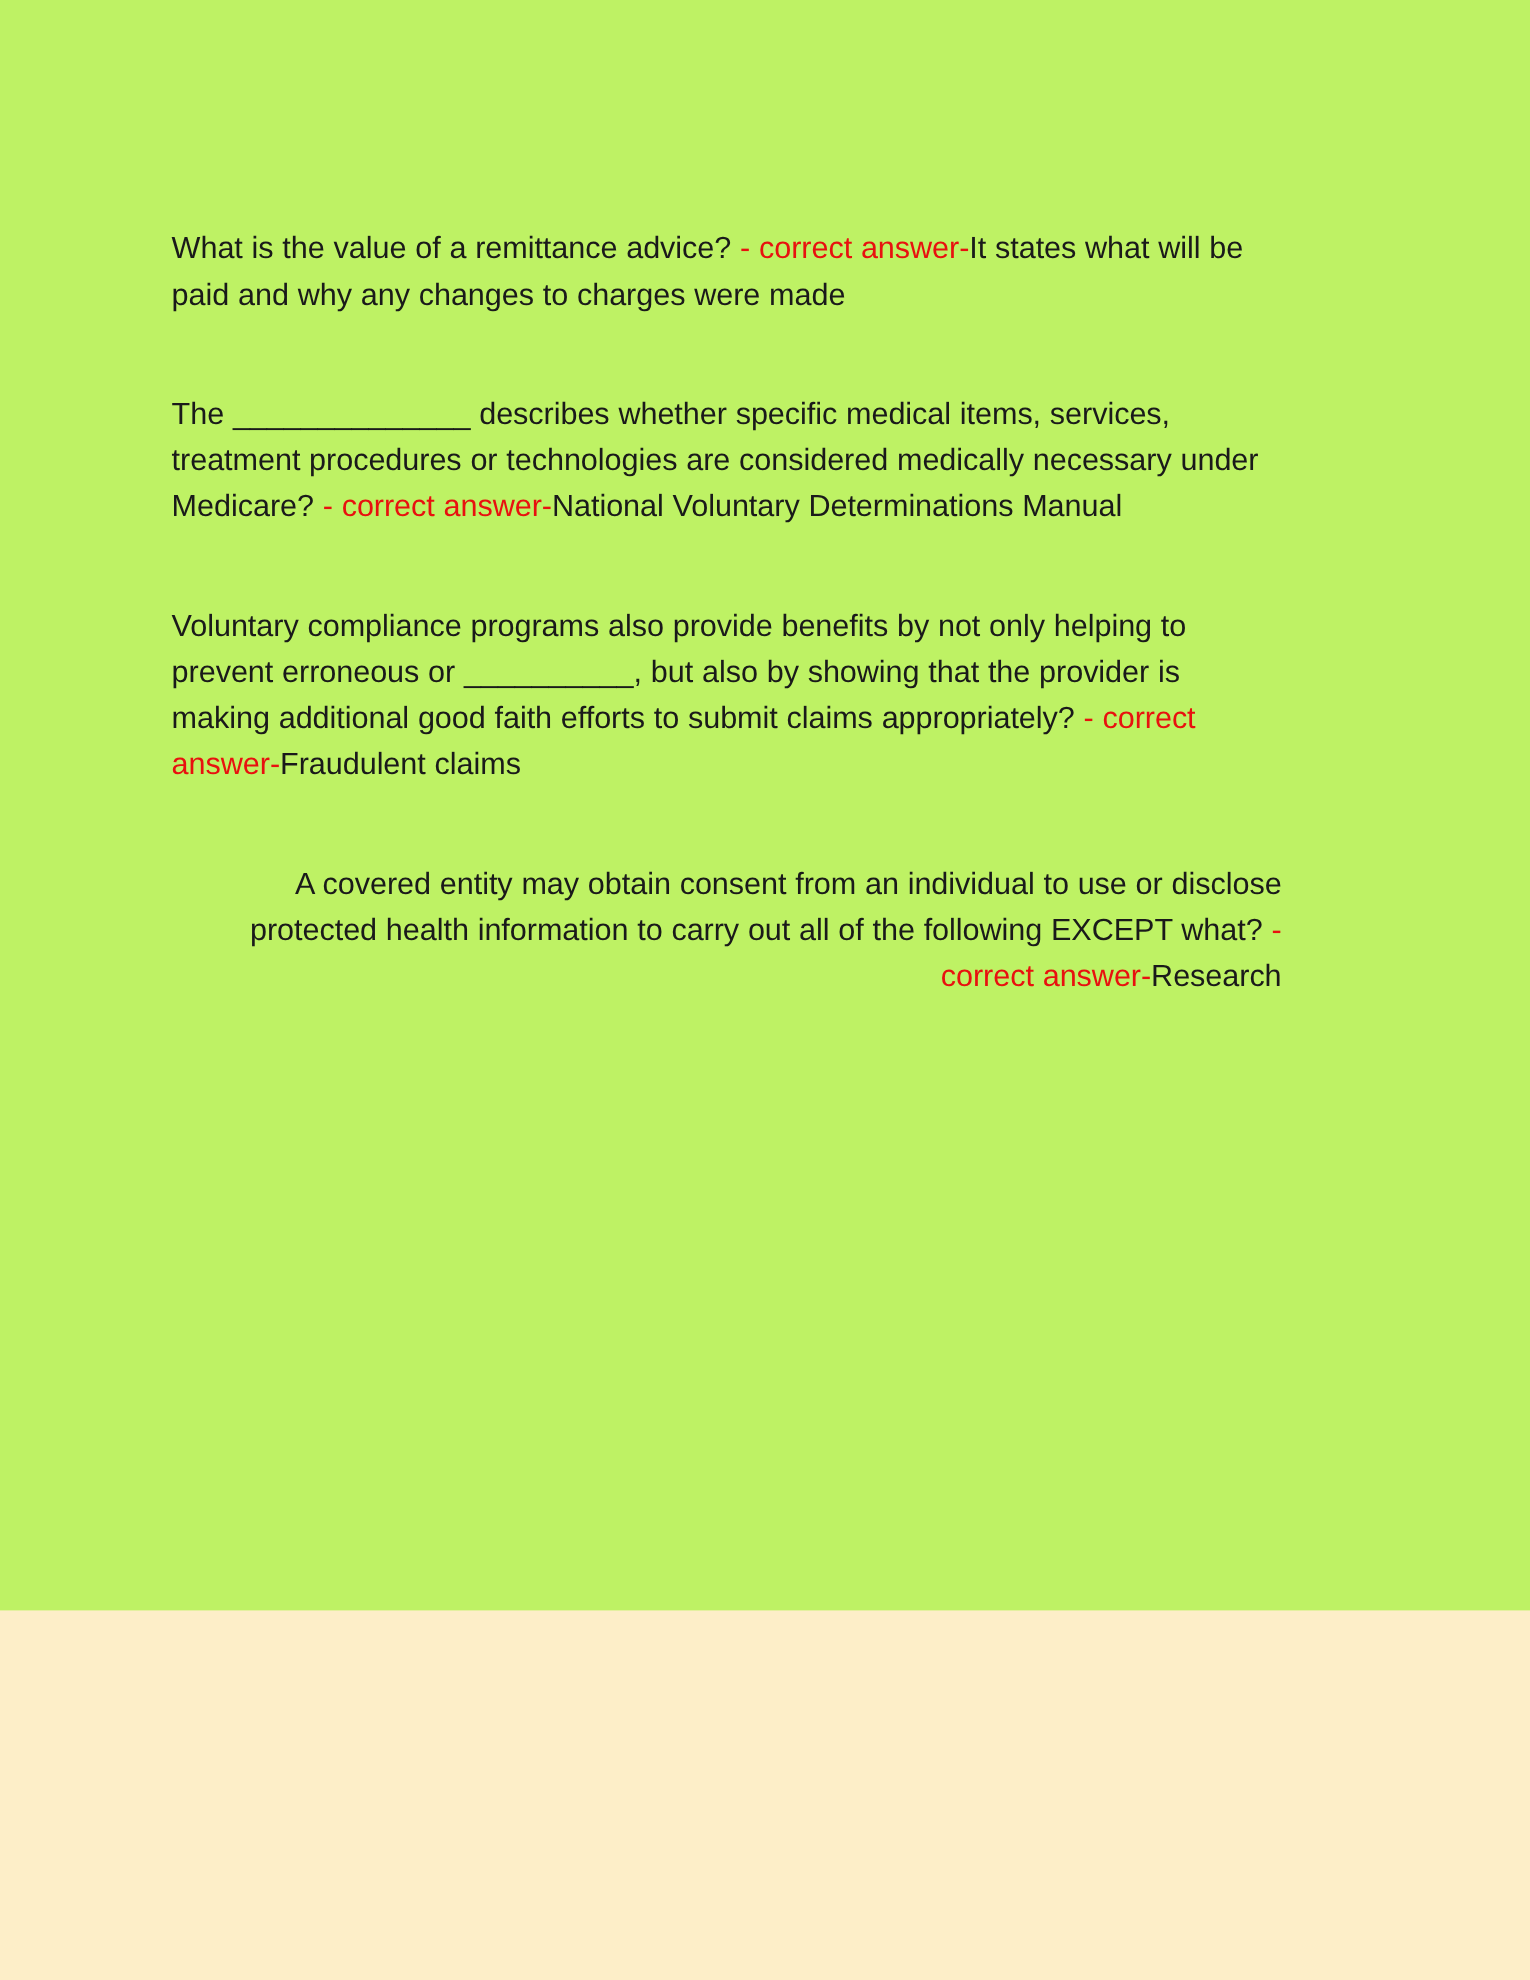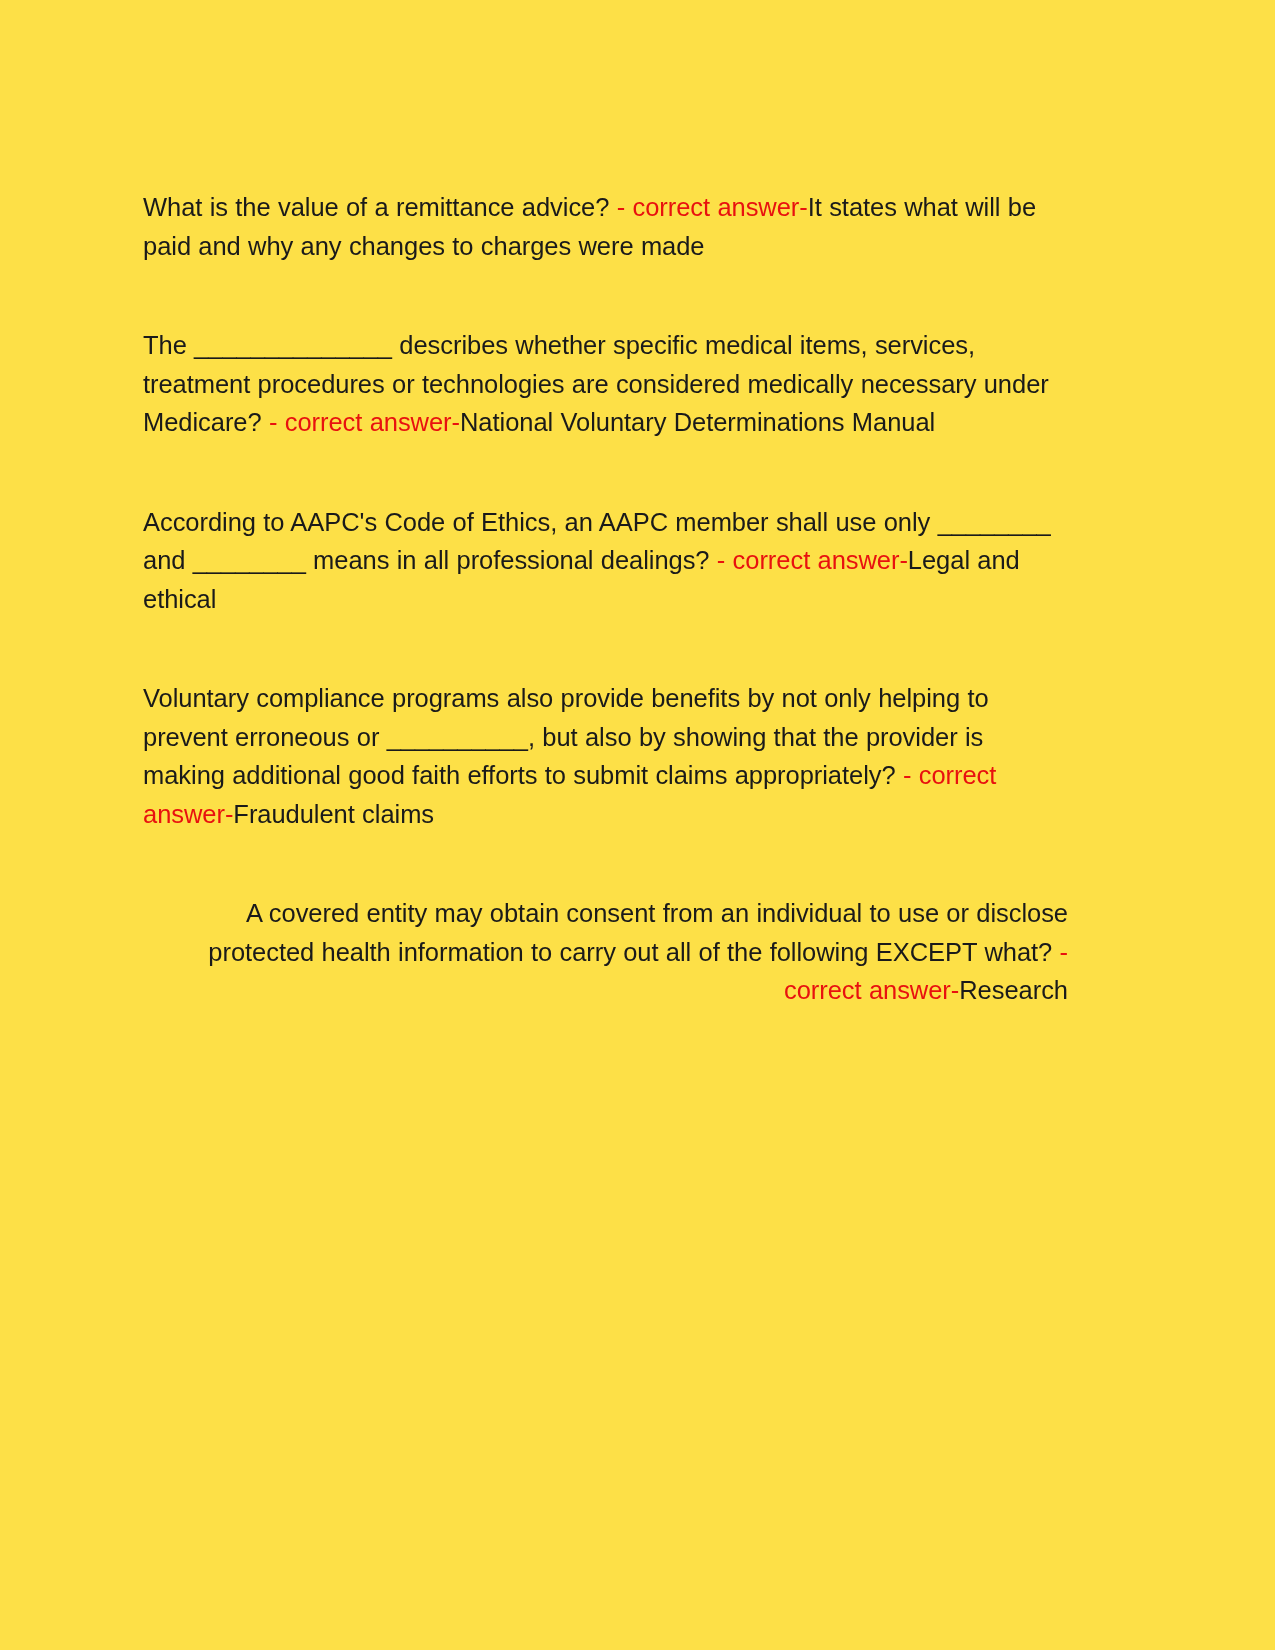--- a/index.html
+++ b/index.html
@@ -8,22 +8,22 @@
   }
   body {
     width: 1275px;
     height: 1650px;
     background: #fdeec8;
     font-family: "Liberation Sans", sans-serif;
   }
   .page {
     position: relative;
     width: 1275px;
-    height: 1650px;
-    background: #fde047;
+    height: 1342px;
+    background: #bef264;
     box-sizing: border-box;
   }
   .content {
     position: absolute;
     left: 143px;
     top: 188px;
     width: 925px;
   }
   .qa-block {
     font-size: 25.5px;
@@ -51,23 +51,20 @@
     <p class="qa-block">
       <span>What is the value of a remittance advice?</span><span class="answer-tag"> - correct answer-</span><span>It states what will be paid and why any changes to charges were made</span>
     </p>
 
     <p class="qa-block">
       <span>The ______________ describes whether specific medical items, services, treatment procedures or technologies are considered medically necessary under Medicare?</span><span class="answer-tag"> - correct answer-</span><span>National Voluntary Determinations Manual</span>
     </p>
 
 
 
-    <p class="qa-block">
-      <span>According to AAPC's Code of Ethics, an AAPC member shall use only ________ and ________ means in all professional dealings?</span><span class="answer-tag"> - correct answer-</span><span>Legal and ethical</span>
-    </p>
 
     <p class="qa-block">
       <span>Voluntary compliance programs also provide benefits by not only helping to prevent erroneous or __________, but also by showing that the provider is making additional good faith efforts to submit claims appropriately?</span><span class="answer-tag"> - correct answer-</span><span>Fraudulent claims</span>
     </p>
 
     <p class="qa-block">
       <span>A covered entity may obtain consent from an individual to use or disclose protected health information to carry out all of the following EXCEPT what?</span><span class="answer-tag"> - correct answer-</span><span>Research</span>
     </p>
 
   </div>

